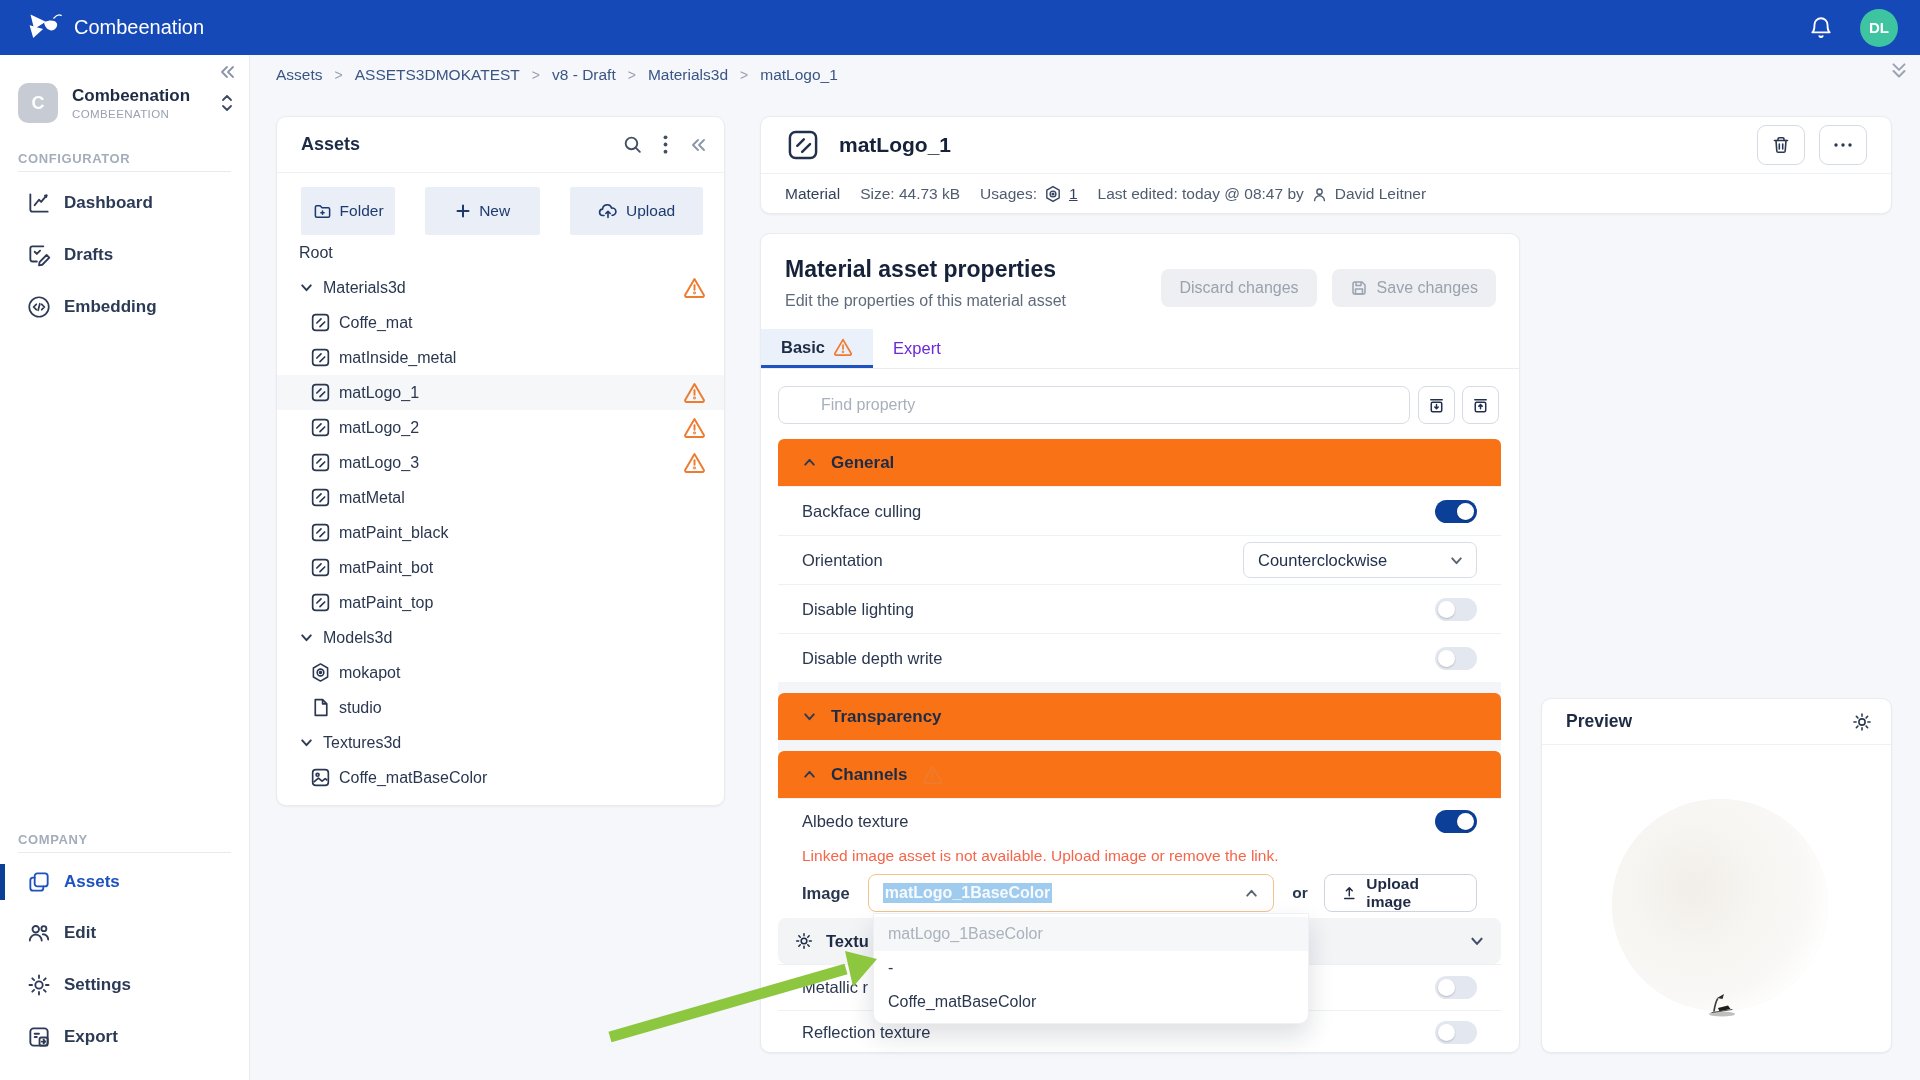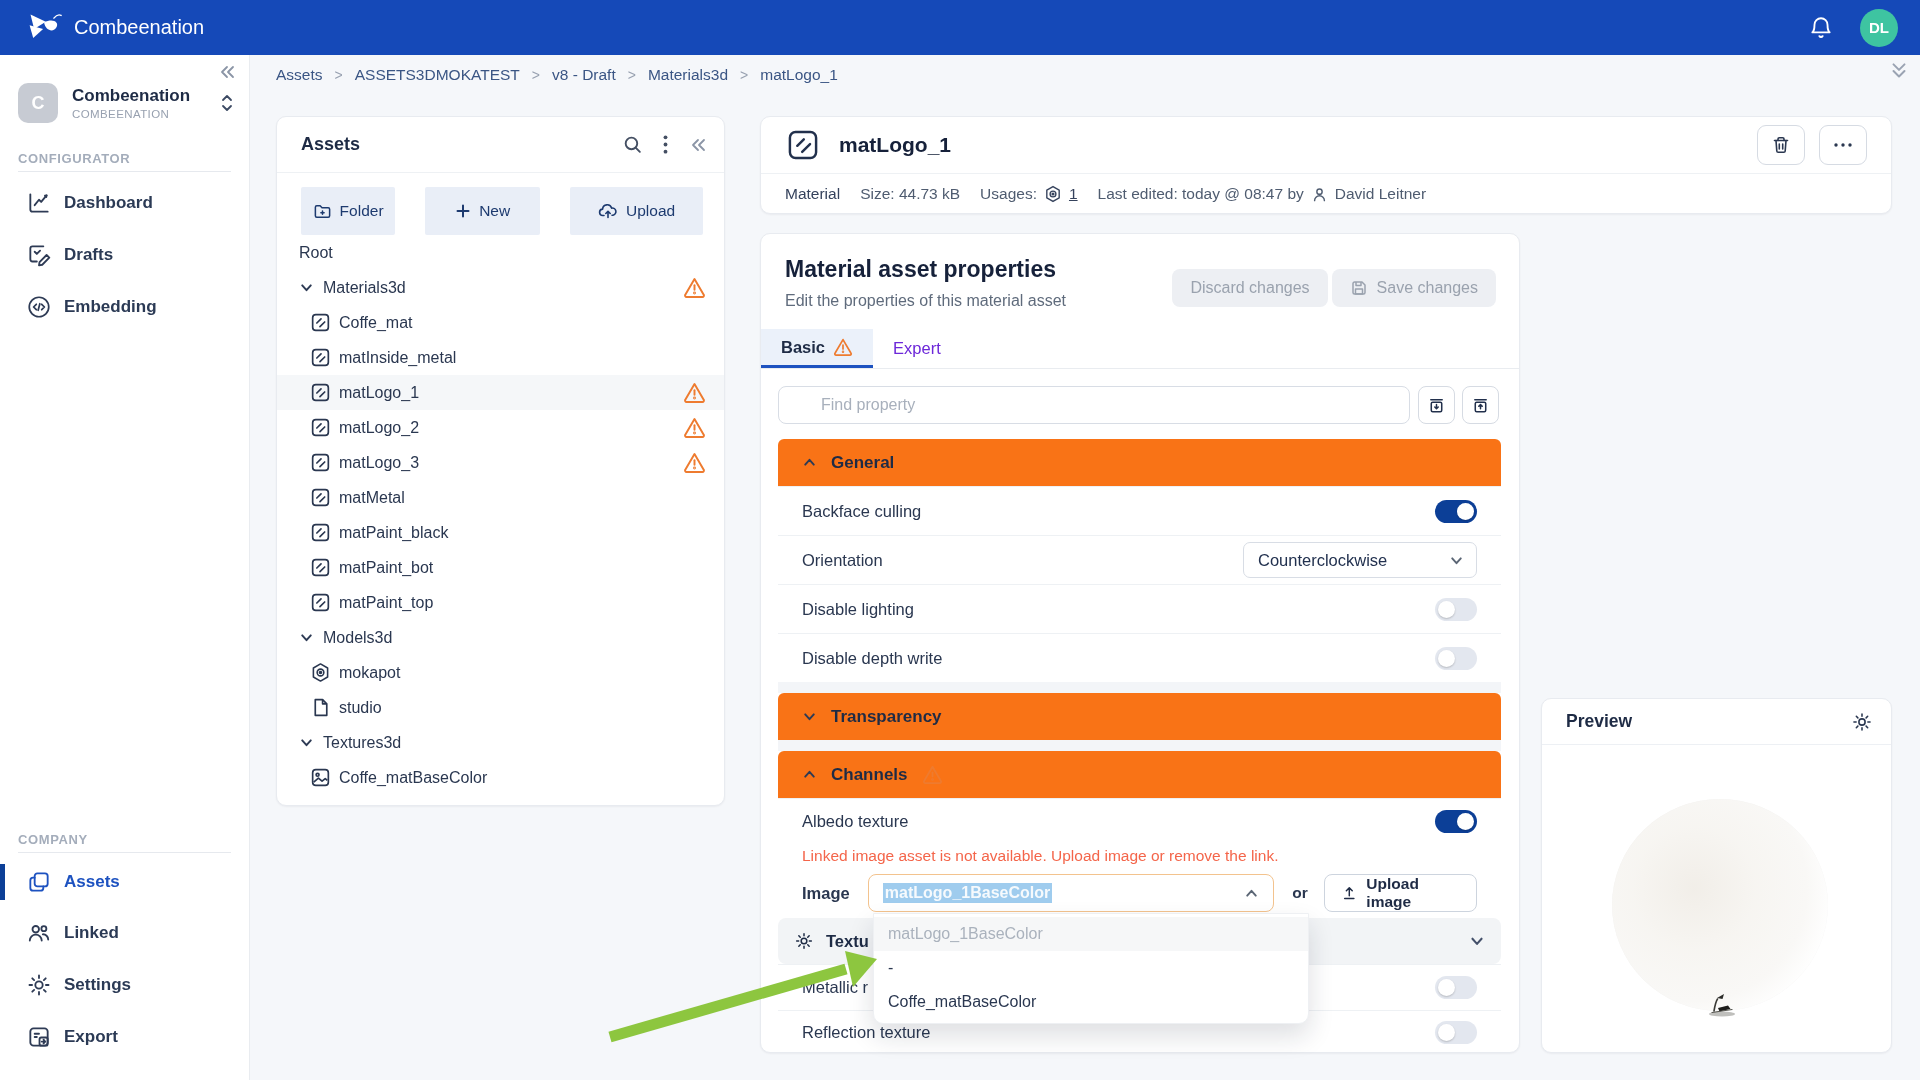--- a/index.html
+++ b/index.html
@@ -64,21 +64,21 @@
   .ghost-btn { width:48px; height:40px; border:1px solid #d6dbe3; border-radius:9px; background:#fff; display:flex; align-items:center; justify-content:center; color:#2a3750; cursor:pointer; }
   .hc-meta { height:40px; display:flex; align-items:center; gap:20px; padding:0 24px; font-size:15.5px; color:#4f5c70; }
   .meta-strong { color:#35425c; }
   .usages { display:flex; align-items:center; gap:6px; }
   .u-link { text-decoration:underline; color:#35425c; cursor:pointer; }
 
   
   .prop-card { left:760px; top:233px; width:760px; height:820px; }
   .pc-title { position:absolute; left:24px; top:22px; font-size:23px; font-weight:700; color:#16213a; }
   .pc-sub { position:absolute; left:24px; top:58px; font-size:16px; color:#5f6b7c; }
-  .pc-actions { position:absolute; right:23px; top:35px; display:flex; gap:4px; }
+  .pc-actions { position:absolute; right:23px; top:35px; display:flex; gap:15px; }
   .dis-btn { height:38px; border-radius:8px; background:#edeff3; color:#9aa2ae; font-size:16px; display:flex; align-items:center; justify-content:center; gap:9px; padding:0 18px; }
   .tabs { position:absolute; left:0; right:0; top:95px; height:40px; border-bottom:1px solid #e9ecf0; display:flex; align-items:stretch; }
   .tab { display:flex; align-items:center; gap:8px; padding:0 20px; font-size:16.5px; color:#6d28d9; cursor:pointer; }
   .tab.active { background:#ebf1fa; border-bottom:3px solid #1d52c0; font-weight:600; color:#1e2b45; }
   .search-row { position:absolute; left:17px; right:20px; top:152px; height:38px; }
   .find { position:absolute; left:0; top:0; width:632px; height:38px; border:1px solid #d8dde5; border-radius:8px; background:#fff; font-size:16px; color:#737373; padding:0 12px 0 42px; outline:none; }
   .find::placeholder { color:#a8b0bc; }
   .find-ic { position:absolute; left:12px; top:8px; color:#5b6675; }
   .preset-btn { position:absolute; top:0; width:37px; height:38px; border:1px solid #d6dbe3; border-radius:8px; background:#fff; display:flex; align-items:center; justify-content:center; color:#22304c; cursor:pointer; }
 
@@ -206,21 +206,21 @@
       </svg>
       <span class="nlabel">Assets</span>
     </div>
     <div class="nav-item" style="top:856px;">
       <svg class="nicon ic" viewBox="0 0 24 24" fill="none" stroke="currentColor" stroke-width="1.7" stroke-linecap="round" stroke-linejoin="round">
         <circle cx="9" cy="8.5" r="3"></circle>
           <path d="M3.5 19 a5.5 5.5 0 0 1 11 0"></path>
           <circle cx="16.5" cy="8" r="2.3"></circle>
           <path d="M15.5 13.2 a4.8 4.8 0 0 1 5 4.8"></path>
       </svg>
-      <span class="nlabel">Linked</span>
+      <span class="nlabel">Edit</span>
     </div>
     <div class="nav-item" style="top:908px;">
       <svg class="nicon ic" viewBox="0 0 24 24" fill="none" stroke="currentColor" stroke-width="1.7" stroke-linecap="round">
         <circle cx="12" cy="12" r="3.4"></circle>
         <path d="M12 3.2 v2.4 M12 18.4 v2.4 M3.2 12 h2.4 M18.4 12 h2.4 M5.8 5.8 l1.7 1.7 M16.5 16.5 l1.7 1.7 M18.2 5.8 l-1.7 1.7 M7.5 16.5 l-1.7 1.7"></path>
       </svg>
       <span class="nlabel">Settings</span>
     </div>
     <div class="nav-item" style="top:960px;">
       <svg class="nicon ic" viewBox="0 0 24 24" fill="none" stroke="currentColor" stroke-width="1.7" stroke-linecap="round" stroke-linejoin="round">

